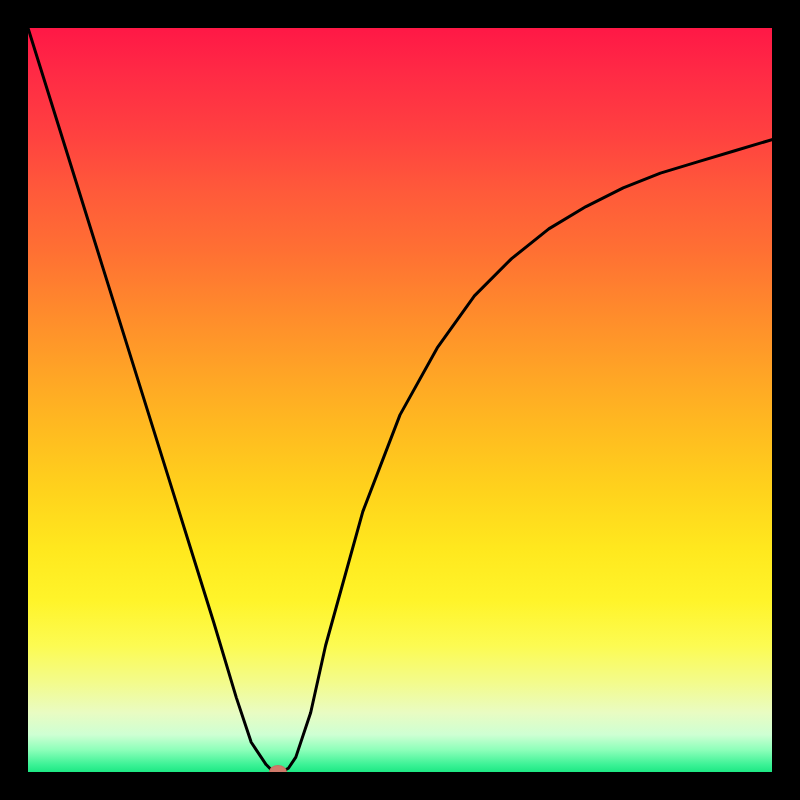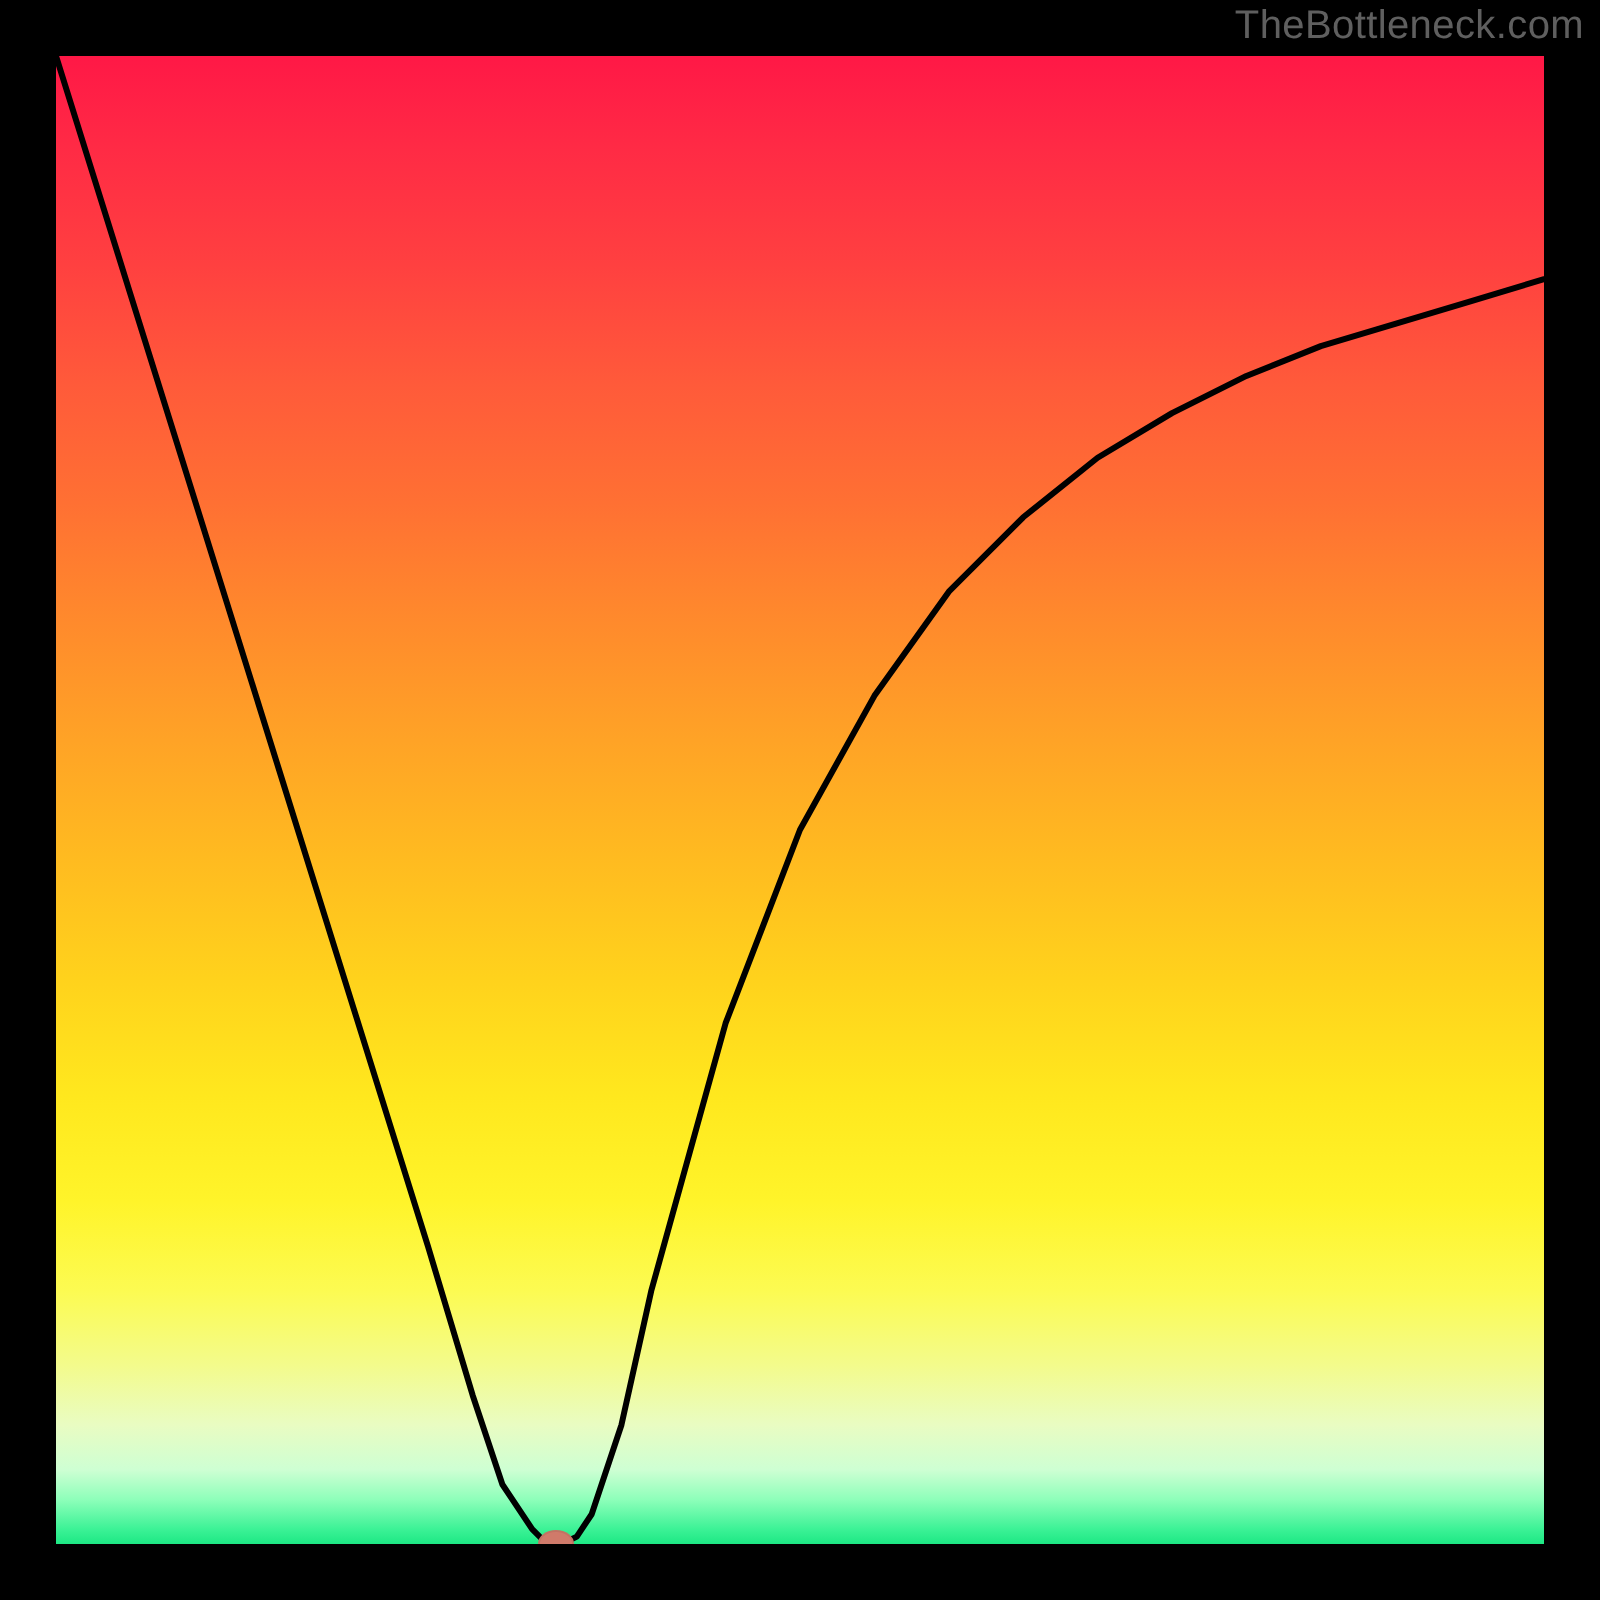--- a/index.html
+++ b/index.html
@@ -75,21 +75,20 @@
     box-shadow: 0 0 0 1px rgba(0,0,0,0.06) inset;
     transform: translate(-50%, -50%);
     z-index: 5;
   }
 </style>
 </head>
 <body>
 
 <div class="frame">
 
-  <div class="watermark">TheBottleneck.com</div>
 
   <div class="plot">
     <div class="gradient"></div>
 
     <svg class="curve" viewBox="0 0 744 744" preserveAspectRatio="none">
       <path id="curve-path" d="M0.00 0.00 L37.20 119.04 L74.40 238.08 L111.60 357.12 L148.80 476.16 L186.00 595.20 L208.32 669.60 L223.20 714.24 L238.08 736.56 L245.52 744.00 L252.96 744.00 L260.40 740.28 L267.84 729.12 L282.72 684.48 L297.60 617.52 L334.80 483.60 L372.00 386.88 L409.20 319.92 L446.40 267.84 L483.60 230.64 L520.80 200.88 L558.00 178.56 L595.20 159.96 L632.40 145.08 L669.60 133.92 L706.80 122.76 L744.00 111.60" fill="none" stroke="#000000" stroke-width="3" stroke-linecap="round" stroke-linejoin="round"></path>
     </svg>
 
     <div id="marker" class="marker" style="left: 249.984px; top: 744px; background: rgb(208, 122, 106);"></div>
   </div>

